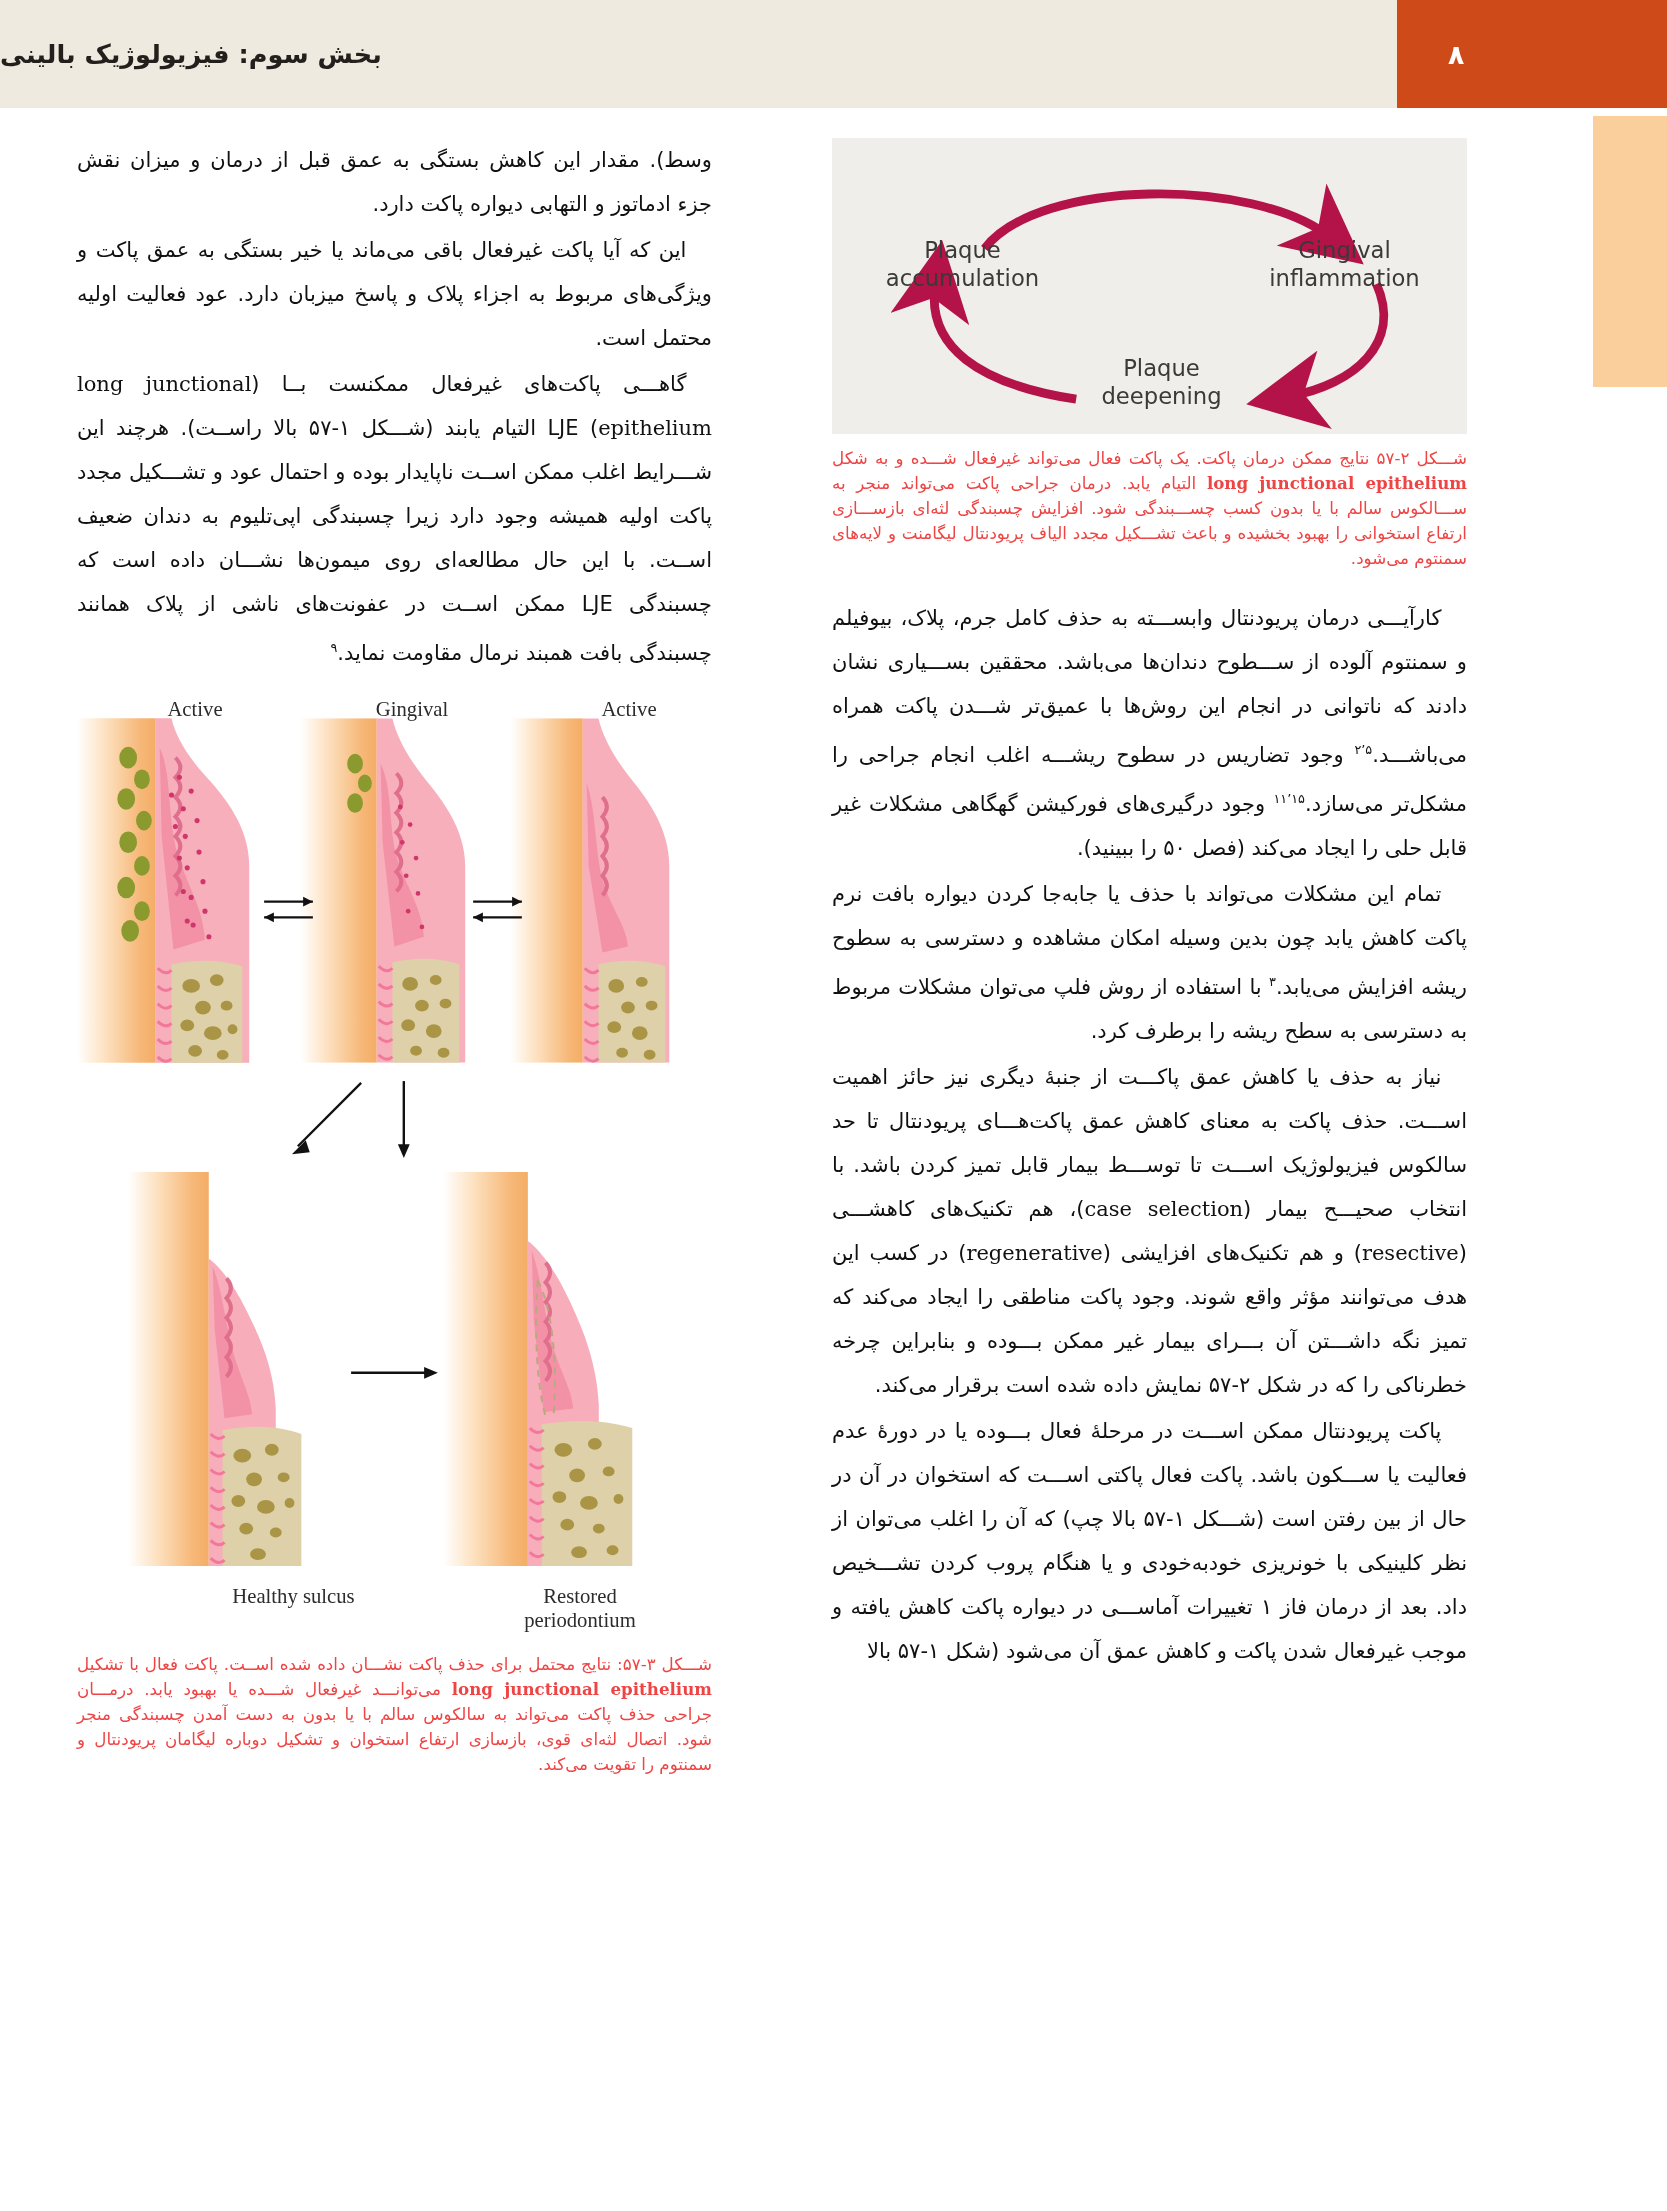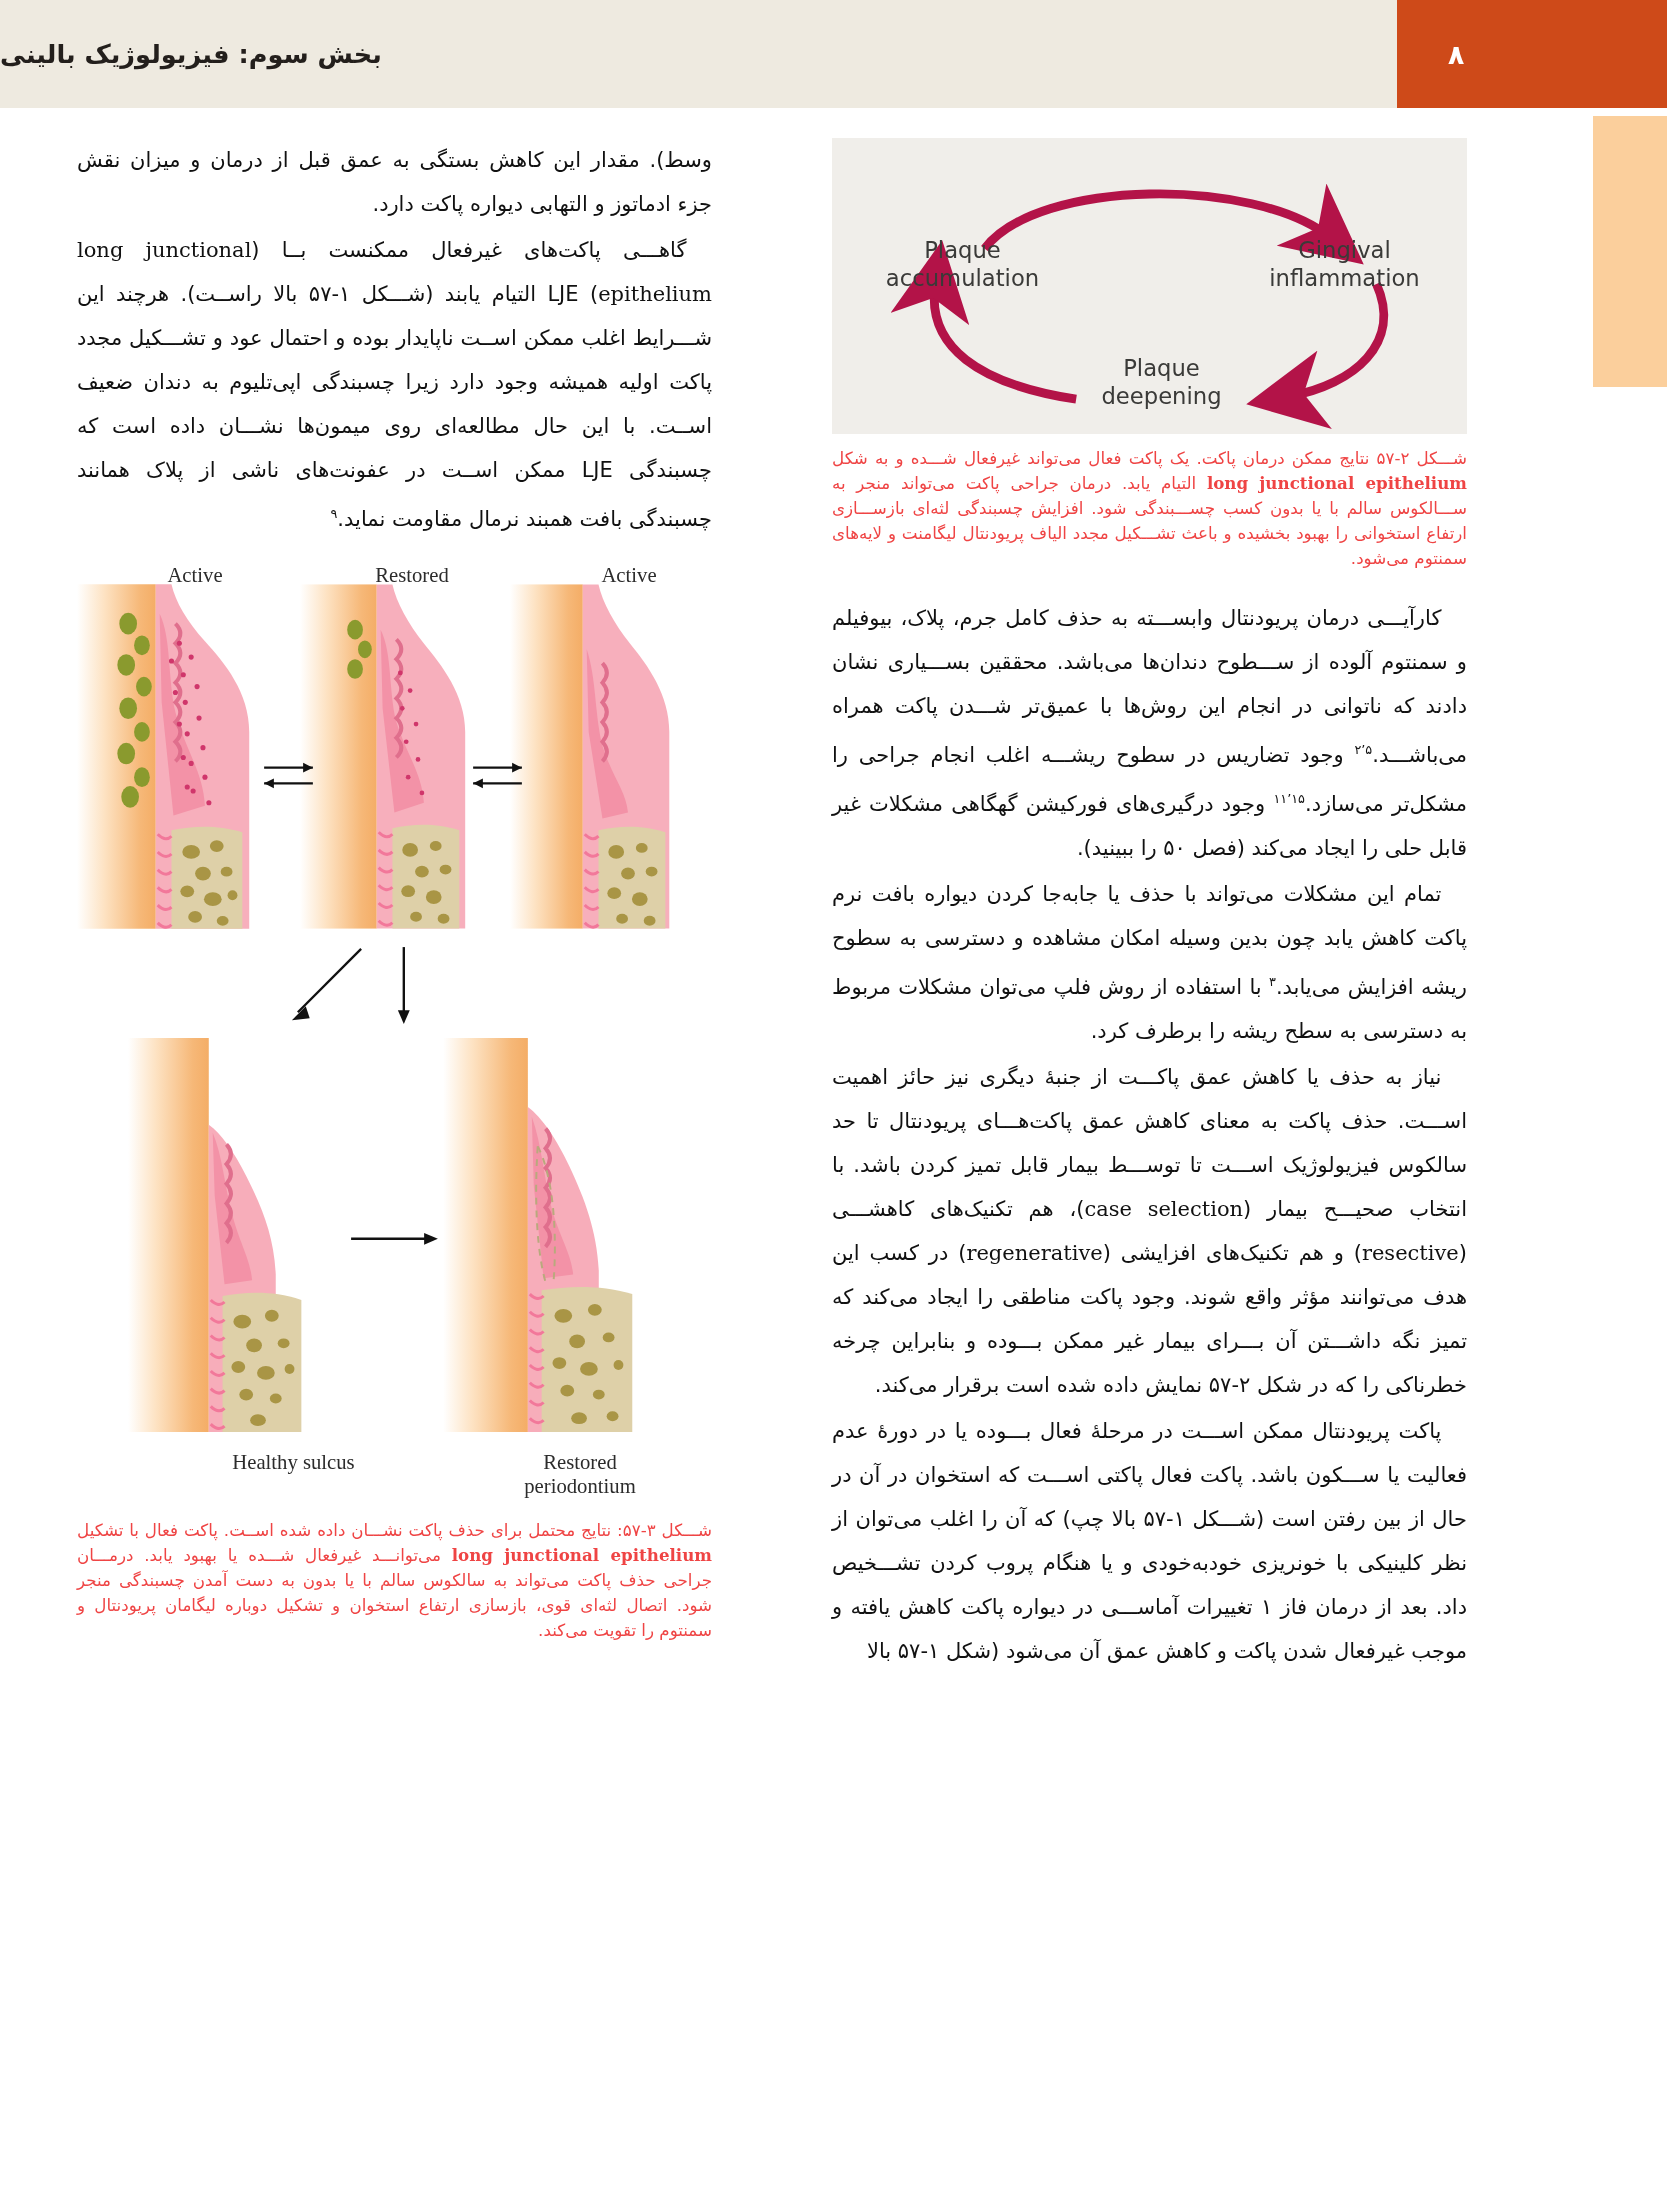--- a/index.html
+++ b/index.html
@@ -136,20 +136,21 @@
   <p class="body indent"><span>نیاز به حذف یا کاهش عمق پاکـــت از جنبهٔ دیگری نیز حائز اهمیت اســـت. حذف پاکت به معنای کاهش عمق پاکت‌هـــای پریودنتال تا حد سالکوس فیزیولوژیک اســـت تا توســـط بیمار قابل تمیز کردن باشد. با انتخاب صحیـــح بیمار (</span><span class="latn">case selection</span><span>)، هم تکنیک‌های کاهشـــی (</span><span class="latn">resective</span><span>) و هم تکنیک‌های افزایشی (</span><span class="latn">regenerative</span><span>) در کسب این هدف می‌توانند مؤثر واقع شوند. وجود پاکت مناطقی را ایجاد می‌کند که تمیز نگه داشـــتن آن بـــرای بیمار غیر ممکن بـــوده و بنابراین چرخه خطرناکی را که در شکل ۲-۵۷ نمایش داده شده است برقرار می‌کند.</span></p>
 
 
   <p class="body indent">پاکت پریودنتال ممکن اســـت در مرحلهٔ فعال بـــوده یا در دورهٔ عدم فعالیت یا ســـکون باشد. پاکت فعال پاکتی اســـت که استخوان در آن در حال از بین رفتن است (شـــکل ۱-۵۷ بالا چپ) که آن را اغلب می‌توان از نظر کلینیکی با خونریزی خودبه‌خودی و یا هنگام پروب کردن تشـــخیص داد. بعد از درمان فاز ۱ تغییرات آماســـی در دیواره پاکت کاهش یافته و موجب غیرفعال شدن پاکت و کاهش عمق آن می‌شود (شکل ۱-۵۷ بالا</p>
 </div>
 
 <div class="col col-left">
 
   <p class="body">وسط). مقدار این کاهش بستگی به عمق قبل از درمان و میزان نقش جزء ادماتوز و التهابی دیواره پاکت دارد.</p>
 
+  <p class="body indent">این که آیا پاکت غیرفعال باقی می‌ماند یا خیر بستگی به عمق پاکت و ویژگی‌های مربوط به اجزاء پلاک و پاسخ میزبان دارد. عود فعالیت اولیه محتمل است.</p>
 
   <p class="body indent"><span>گاهـــی پاکت‌های غیرفعال ممکنست بــا (</span><span class="latn">long junctional epithelium</span><span>) LJE التیام یابند (شـــکل ۱-۵۷ بالا راســت). هرچند این شـــرایط اغلب ممکن اســت ناپایدار بوده و احتمال عود و تشـــکیل مجدد پاکت اولیه همیشه وجود دارد زیرا چسبندگی اپی‌تلیوم به دندان ضعیف اســت. با این حال مطالعه‌ای روی میمون‌ها نشـــان داده است که چسبندگی LJE ممکن اســت در عفونت‌های ناشی از پلاک همانند چسبندگی بافت همبند نرمال مقاومت نماید.</span><sup>۹</sup></p>
 
   <div class="fig3-wrap">
 
     <svg class="tooth" style="position:absolute;left:0px;top:21.7px;" width="187" height="345" viewBox="0 0 190 350">
       <defs>
         <linearGradient id="g1" x1="0" y1="0" x2="1" y2="0">
           <stop offset="0" stop-color="#ffffff"></stop>
             <stop offset="0.35" stop-color="#fde2c2"></stop>
@@ -282,21 +283,21 @@
         <path d="M76 254 q8 8 14 2"></path>
           <path d="M76 272 q8 8 14 2"></path>
           <path d="M76 290 q8 8 14 2"></path>
         <path d="M76 308 q8 8 14 2"></path>
           <path d="M76 326 q8 8 14 2"></path>
           <path d="M76 344 q8 8 14 2"></path>
       </g>
     </svg>
 
     <div class="fig3-label" style="left:59px;top:0px;width:118px;">Active</div>
-    <div class="fig3-label" style="left:276px;top:0px;width:118px;">Restored</div>
+    <div class="fig3-label" style="left:276px;top:0px;width:118px;">Gingival</div>
     <div class="fig3-label" style="left:493px;top:0px;width:118px;">Active</div>
 
     <svg style="position:absolute;left:183px;top:193px;" width="57" height="39" viewBox="0 0 58 40">
       <path d="M4 12 L54 12" stroke="#111" stroke-width="2.4"></path>
       <path d="M54 12 L44 7 L44 17 Z" fill="#111"></path>
       <path d="M54 28 L4 28" stroke="#111" stroke-width="2.4"></path>
       <path d="M4 28 L14 23 L14 33 Z" fill="#111"></path>
     </svg>
     <svg style="position:absolute;left:392px;top:193px;" width="57" height="39" viewBox="0 0 58 40">
       <path d="M4 12 L54 12" stroke="#111" stroke-width="2.4"></path>

